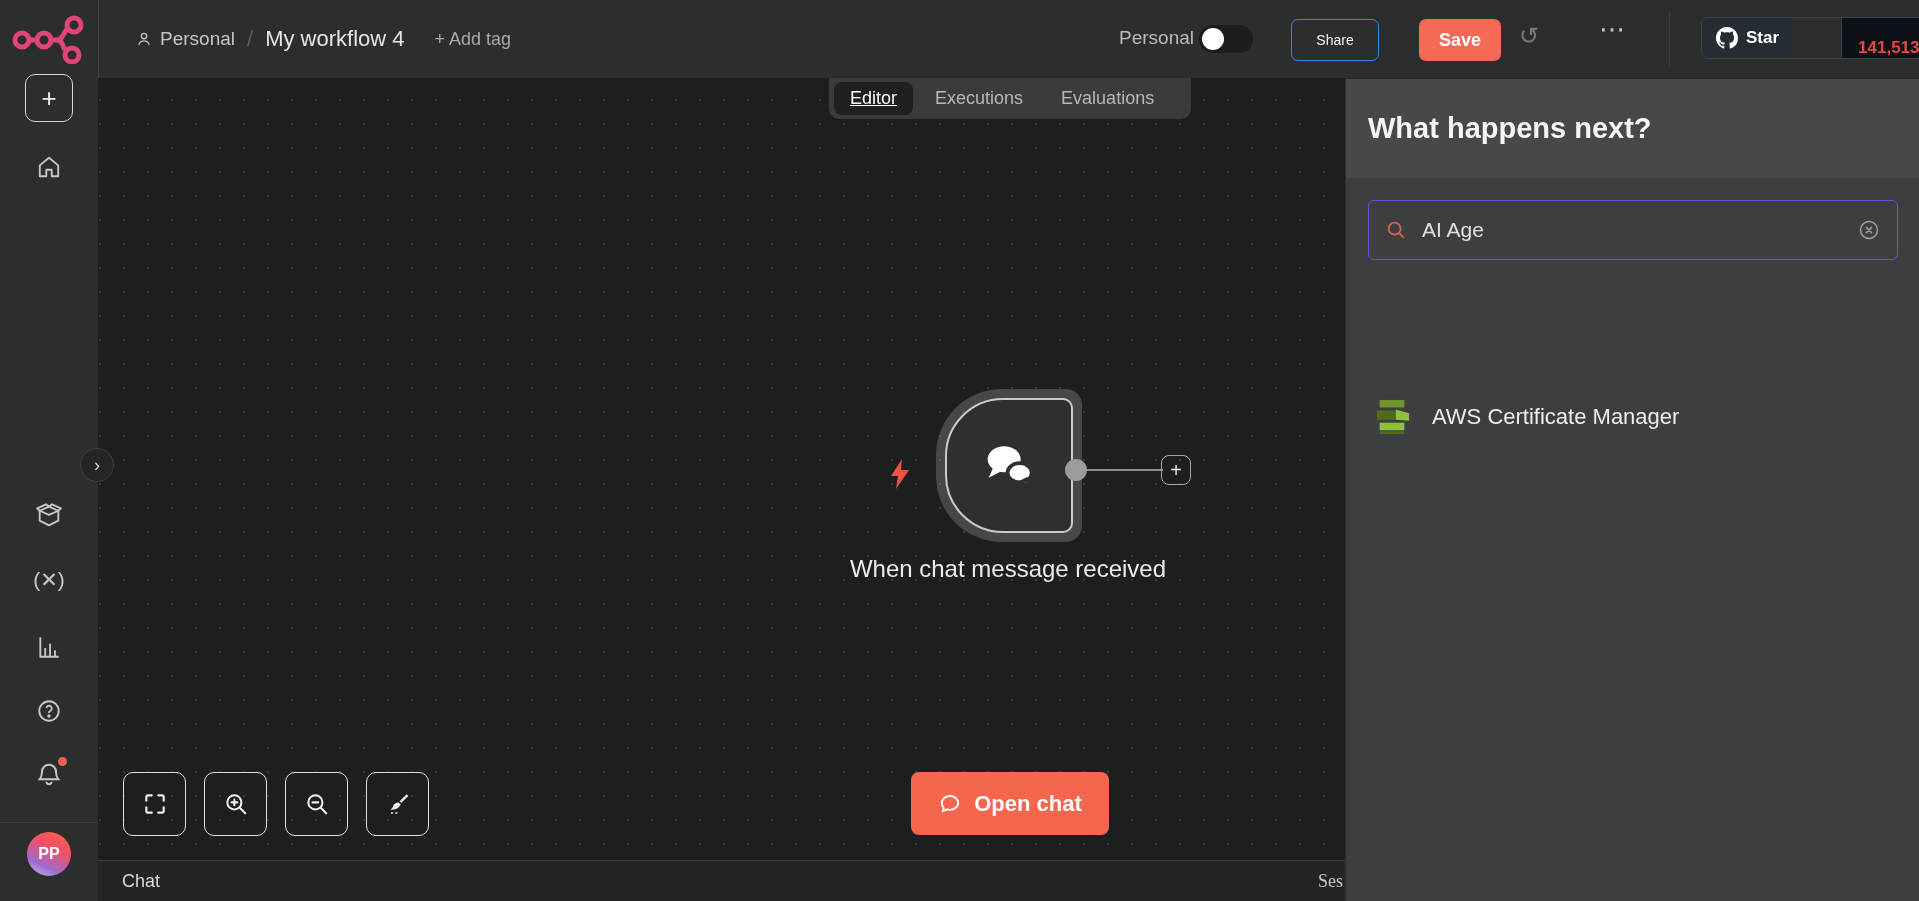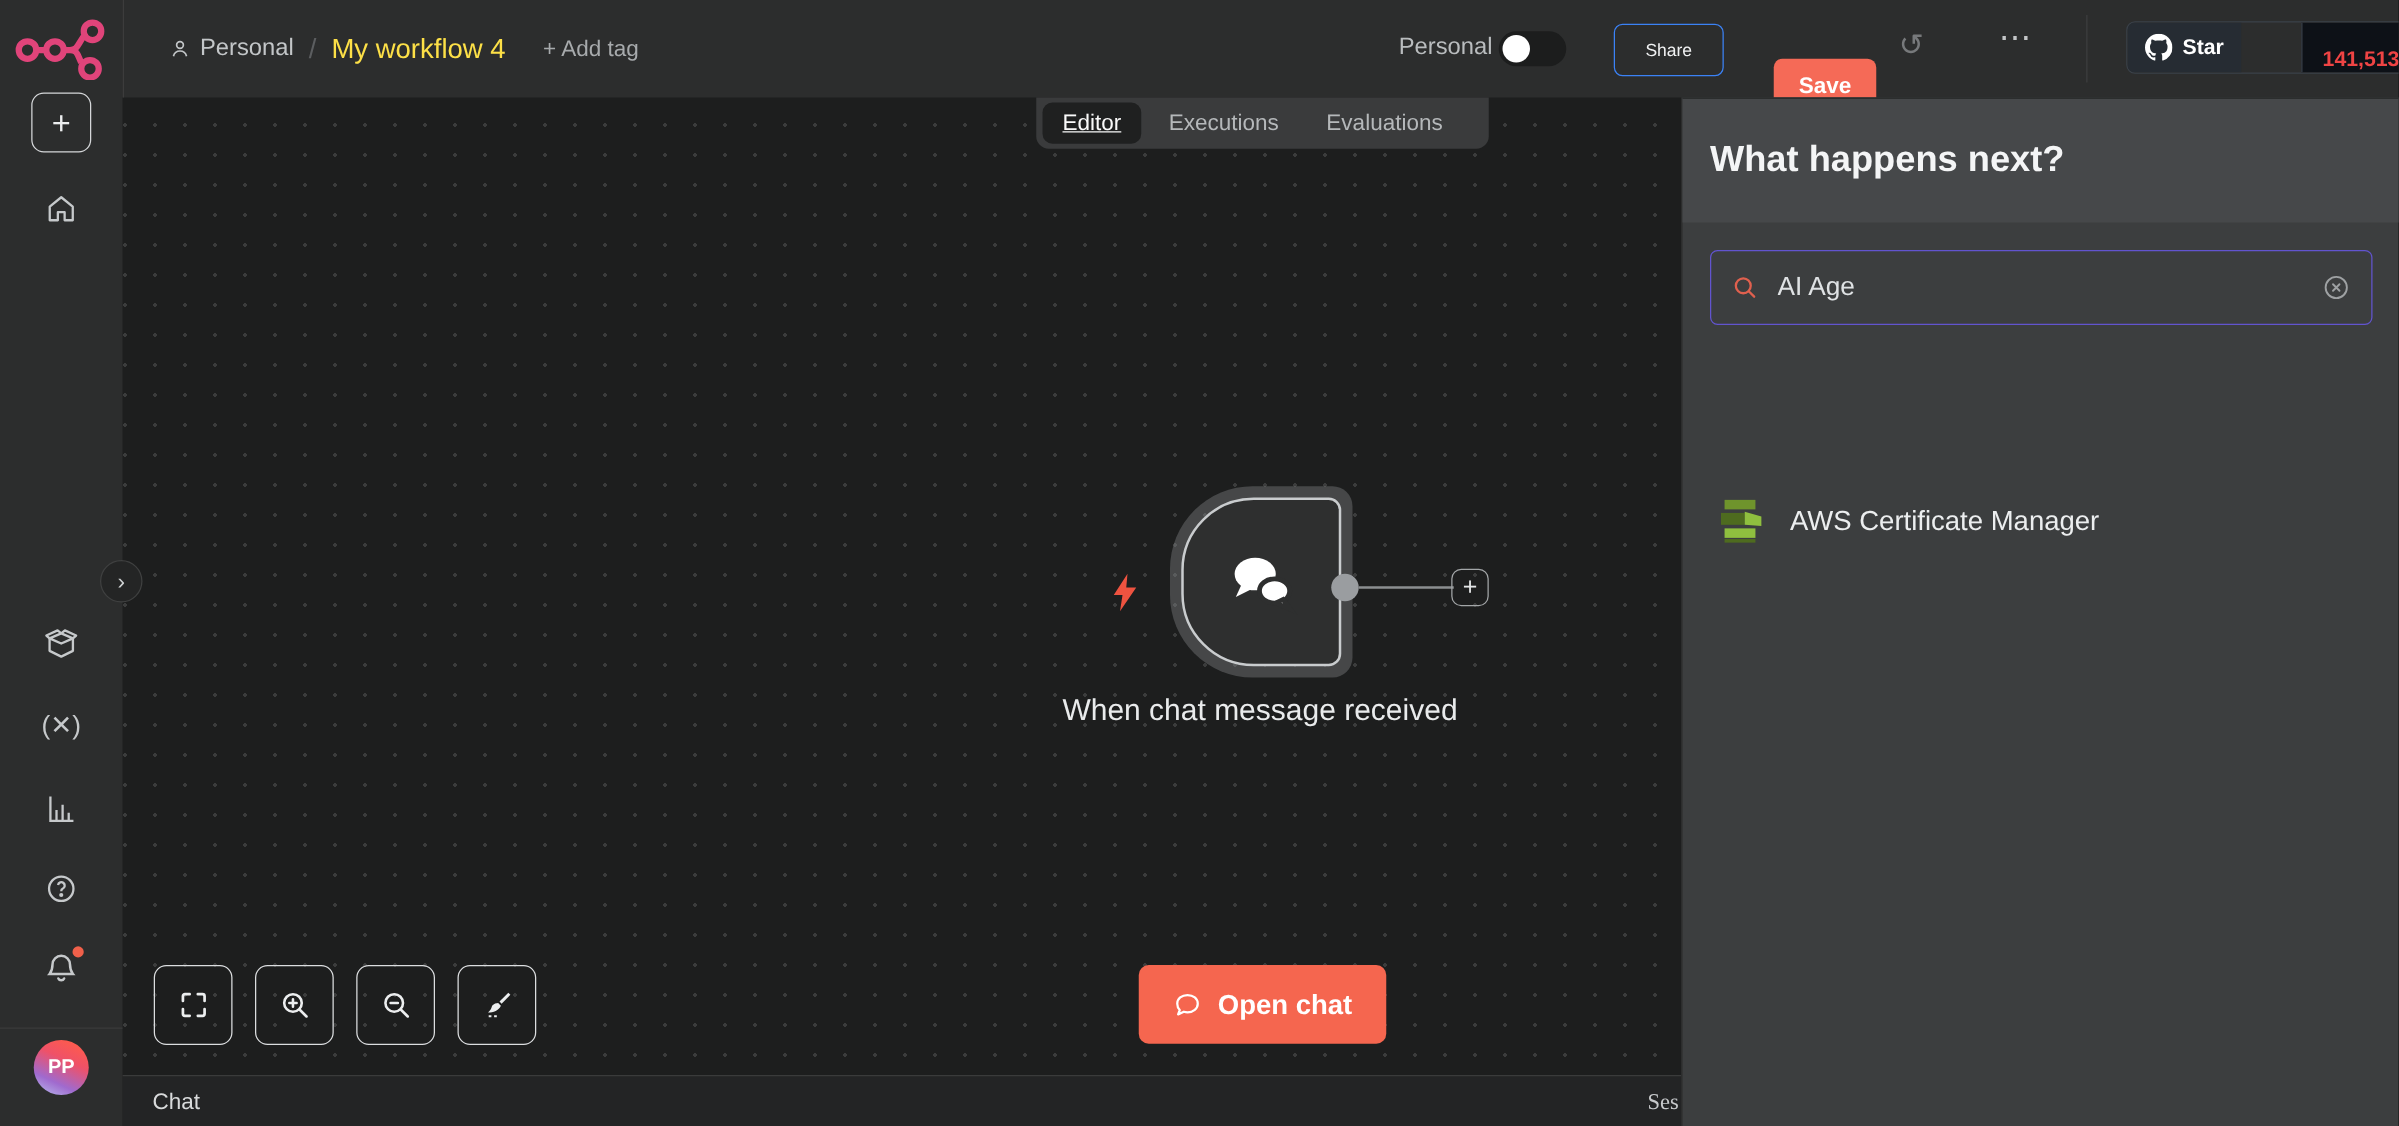--- a/index.html
+++ b/index.html
@@ -21,29 +21,29 @@
             display:flex; align-items:center; justify-content:center; font-size:16px; font-weight:700; color:#fff; cursor:pointer; }
   .collapse-btn { position:absolute; left:80px; top:448px; width:34px; height:34px; border-radius:50%;
             background:#242525; border:1px solid #3f4040; color:#cfd2d3; z-index:7;
             display:flex; align-items:center; justify-content:center; font-size:18px; cursor:pointer; }
   .bell-dot { position:absolute; right:-4px; top:-3px; width:9px; height:9px; border-radius:50%; background:#f0604a; }
   
   .topbar { position:absolute; left:98px; top:0; width:1821px; height:78px; background:#2c2d2d; border-left:1px solid #414242; z-index:4; }
   .breadcrumb { position:absolute; left:36px; top:0; height:78px; display:flex; align-items:center; gap:12px; }
   .bc-project { display:flex; align-items:center; gap:7px; color:#c3c6c8; font-size:19px; cursor:pointer; }
   .bc-slash { color:#5c5e60; font-size:22px; }
-  .bc-workflow { color:#fde047; font-size:22px; cursor:text; }
+  .bc-workflow { color:#e5e5e5; font-size:22px; cursor:text; }
   .bc-addtag { color:#a7aaac; font-size:18px; margin-left:18px; cursor:pointer; }
   .status-label { position:absolute; left:1020px; top:27px; font-size:19px; color:#b9bcbe; }
   .toggle { position:absolute; left:1100px; top:25px; width:54px; height:28px; border-radius:14px; background:#1c1d1d; cursor:pointer; }
   .toggle .knob { position:absolute; left:3px; top:3px; width:22px; height:22px; border-radius:50%; background:#fff; }
   .btn-share { position:absolute; left:1192px; top:19px; width:88px; height:42px; border:1px solid #3b82f6; border-radius:7px;
                background:transparent; color:#f1f2f3; font-size:14px; display:flex; align-items:center; justify-content:center; cursor:pointer; }
   .btn-save { position:absolute; left:1320px; top:19px; width:82px; height:42px; border-radius:7px; background:#f56a57;
-              color:#fff; font-size:18px; font-weight:600; display:flex; align-items:center; justify-content:center; cursor:pointer;margin-top:28px; }
+              color:#fff; font-size:18px; font-weight:600; display:flex; align-items:center; justify-content:center; cursor:pointer; }
   .tb-history { position:absolute; left:1420px; top:22px; font-size:24px; color:#77797b; cursor:pointer; }
   .tb-ellipsis { position:absolute; left:1500px; top:14px; font-size:26px; color:#c3c5c7; letter-spacing:2px; cursor:pointer; }
   .tb-vdivider { position:absolute; left:1570px; top:12px; height:54px; border-left:1px solid #3d3e3f; }
   .github { position:absolute; left:1602px; top:17px; height:42px; display:flex; cursor:pointer; border-radius:7px; overflow:hidden; border:1px solid #3a4149;gap:48px; }
   .gh-star { background:#262c33; display:flex; align-items:center; gap:8px; padding:0 14px; color:#fff; font-size:17px; font-weight:600; }
   .gh-count { background:#0d1117; display:flex; align-items:flex-end; padding:0 16px; color:#ef4444; font-size:17px; font-weight:700; border-left:1px solid #3a4149; }
   
   .tabbar { position:absolute; left:829px; top:78px; width:362px; height:41px; background:#3a3b3c;
             border-radius:0 0 10px 10px; display:flex; align-items:center; padding:0 5px; gap:6px; z-index:6; }
   .tab { padding:6px 16px; font-size:18px; color:#b5b8ba; border-radius:8px; cursor:pointer; }

